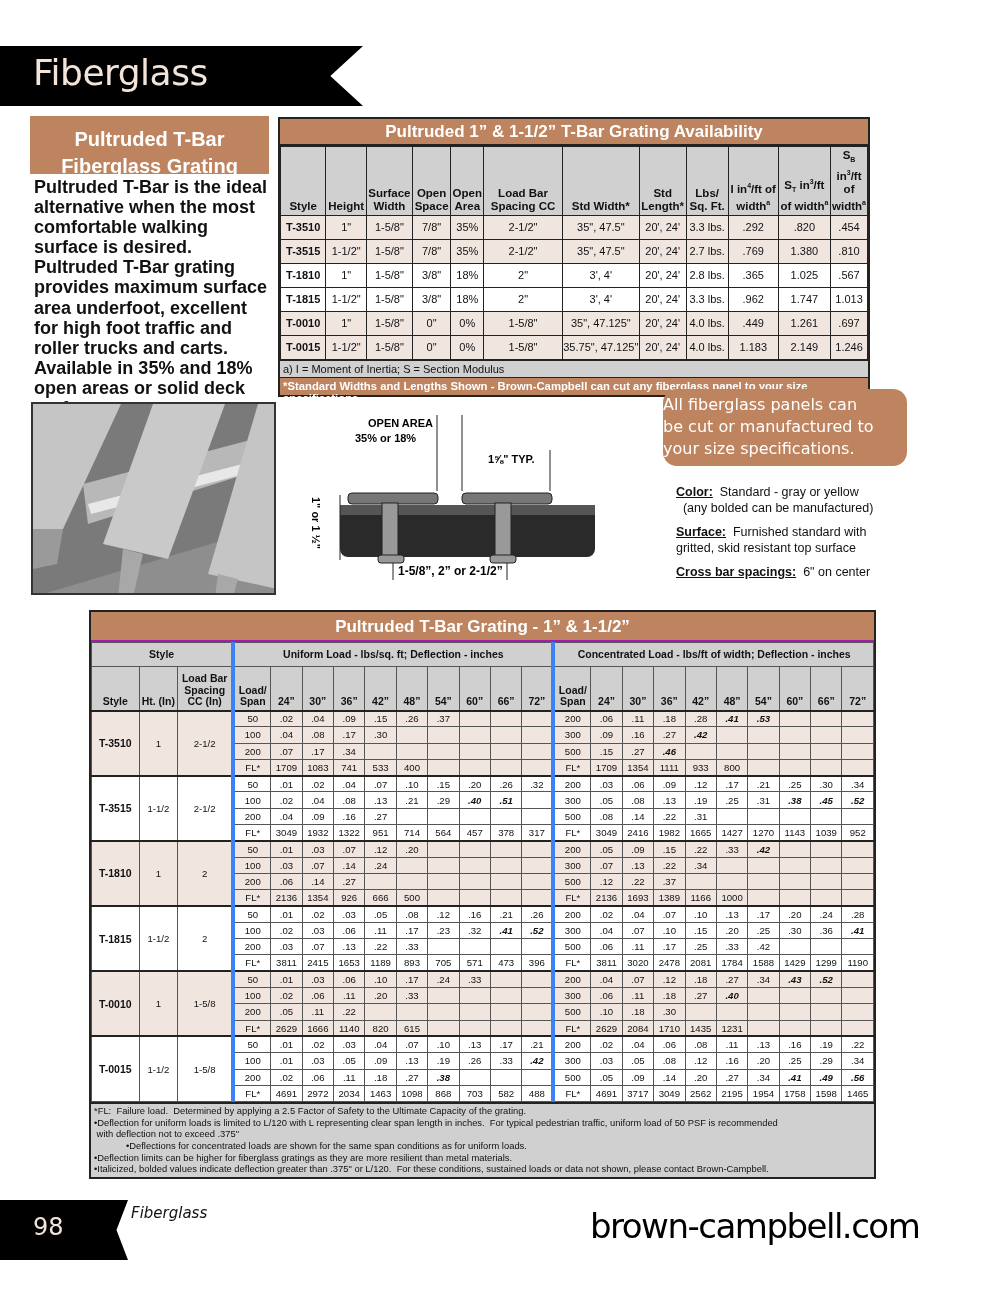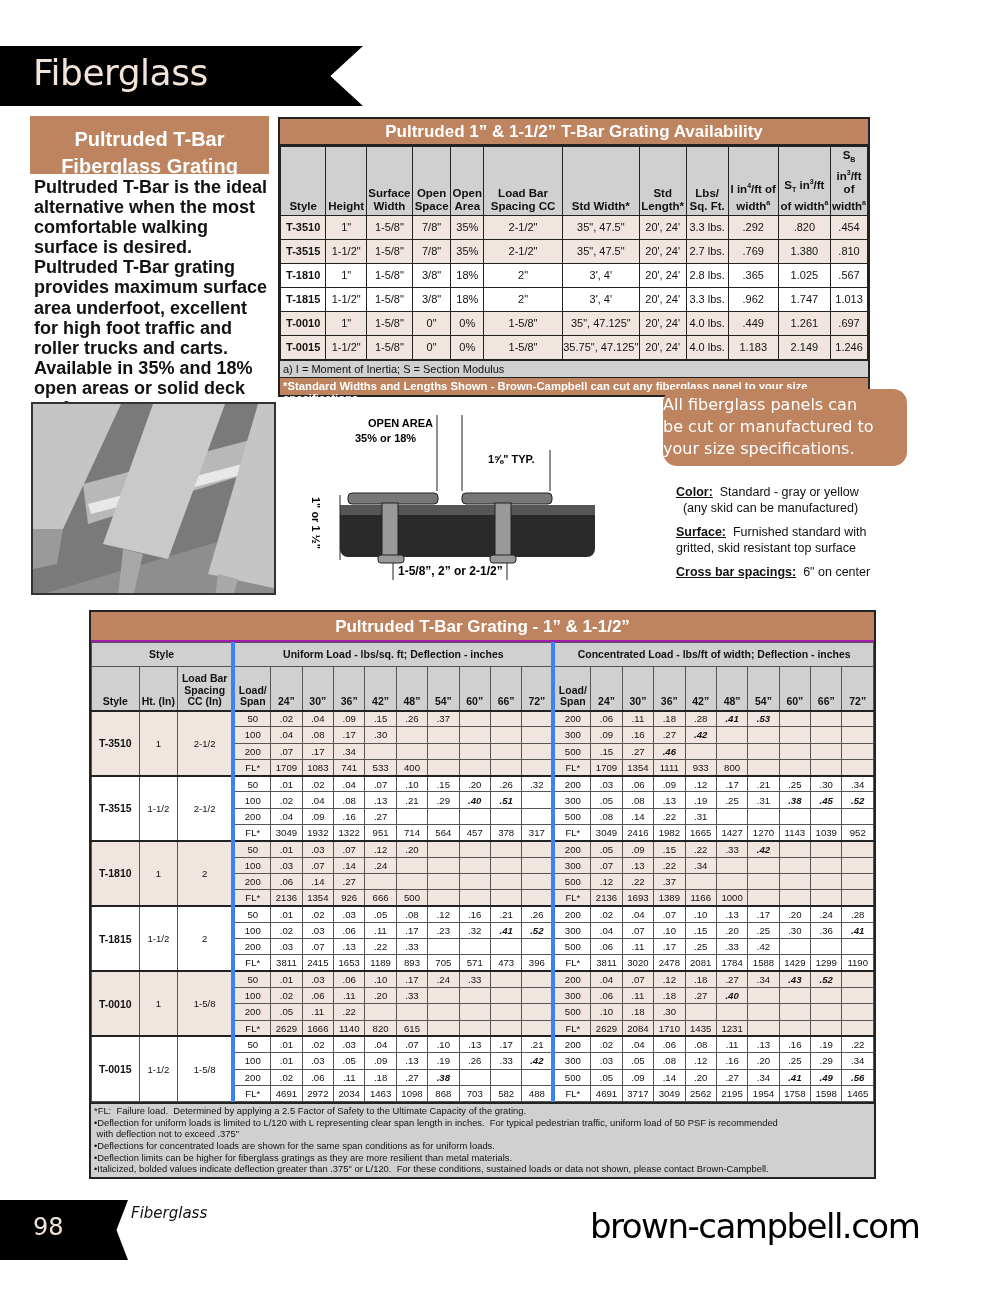--- a/index.html
+++ b/index.html
@@ -226,21 +226,21 @@
 <div class="callout">
   <div>All fiberglass panels can</div>
   <div>be cut or manufactured to</div>
   <div>your size specifications.</div>
 </div>
 
 <div class="specs">
   <p>
     <span class="lbl">Color:</span>&nbsp;
     <span>Standard - gray or yellow</span><br>
-    &nbsp;&nbsp;<span>(any skid can be manufactured)</span>
+    &nbsp;&nbsp;<span>(any bolded can be manufactured)</span>
   </p>
   <p>
     <span class="lbl">Surface:</span>&nbsp;
     <span>Furnished standard with</span><br>
     <span>gritted, skid resistant top surface</span>
   </p>
   <p>
     <span class="lbl">Cross bar spacings:</span>&nbsp;
     <span>6" on center</span>
   </p>
@@ -846,21 +846,21 @@
           <td class="">1758</td>
           <td class="">1598</td>
           <td class="">1465</td>
         </tr>
       </tbody>
     </table>
   <div class="main-notes" id="load-notes">
       <div style="white-space: pre;">*FL:  Failure load.  Determined by applying a 2.5 Factor of Safety to the Ultimate Capacity of the grating.</div>
       <div style="white-space: pre;">•Deflection for uniform loads is limited to L/120 with L representing clear span length in inches.  For typical pedestrian traffic, uniform load of 50 PSF is recommended</div>
       <div style="white-space: pre;"> with deflection not to exceed .375"</div>
-      <div style="white-space: pre;">•Deflections for concentrated loads are shown for the same span conditions as for uniform loads.</div>
+      <div style="white-space: pre; margin-left: 32px;">•Deflections for concentrated loads are shown for the same span conditions as for uniform loads.</div>
       <div style="white-space: pre;">•Deflection limits can be higher for fiberglass gratings as they are more resilient than metal materials.</div>
       <div style="white-space: pre;">•Italicized, bolded values indicate deflection greater than .375" or L/120.  For these conditions, sustained loads or data not shown, please contact Brown-Campbell.</div>
     </div>
 </div>
 
 <div class="footer-tab"></div>
 <div class="page-num">98</div>
 <div class="footer-section">Fiberglass</div>
 <div class="site">brown-campbell.com</div>
 

